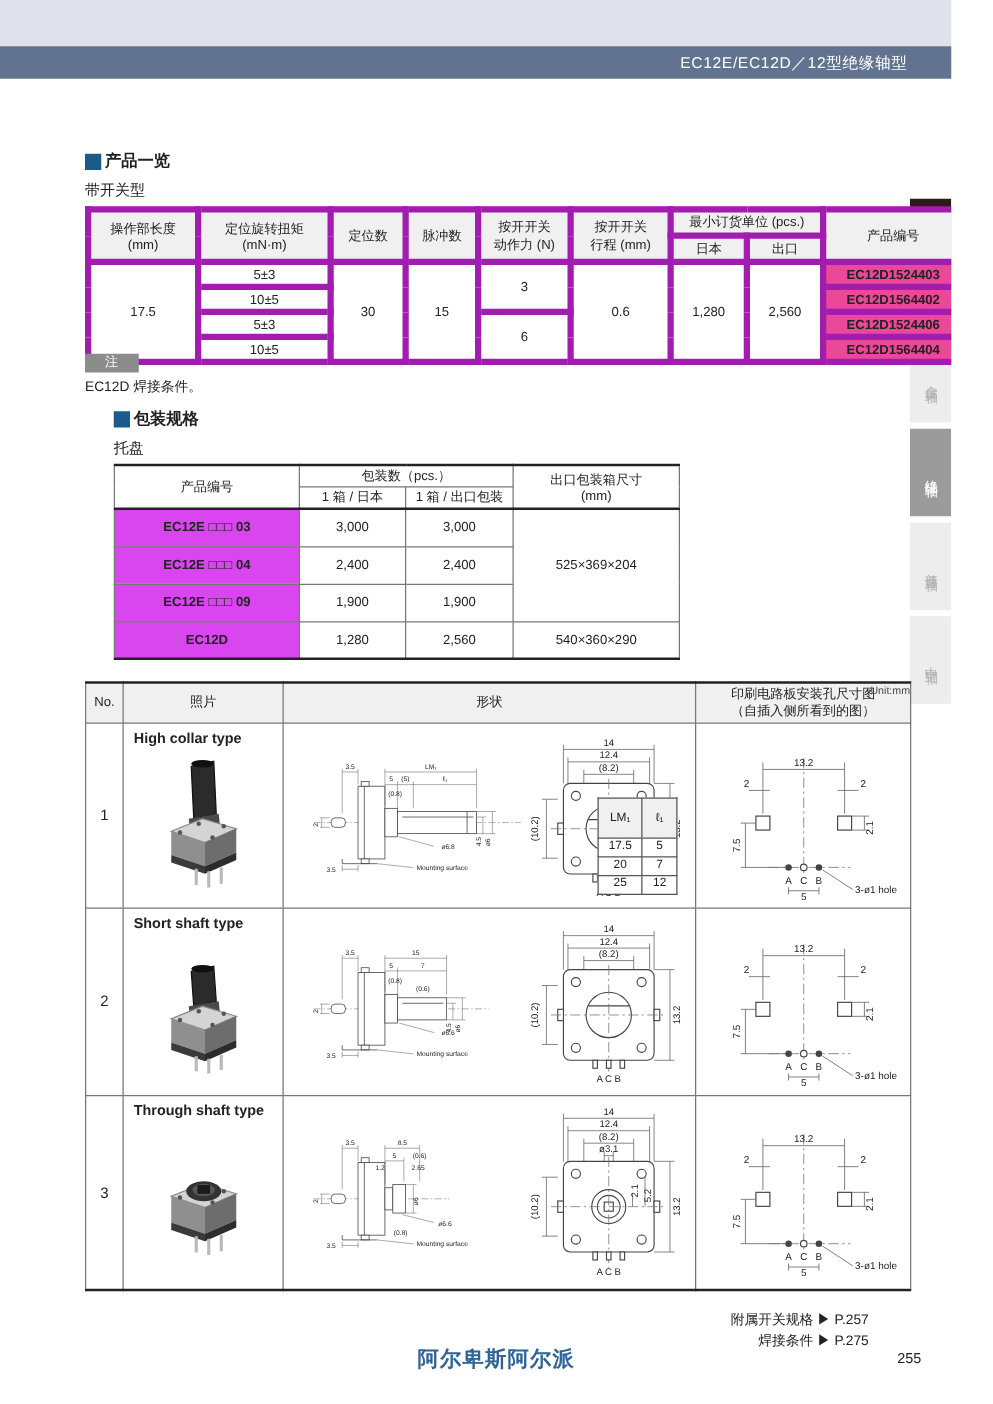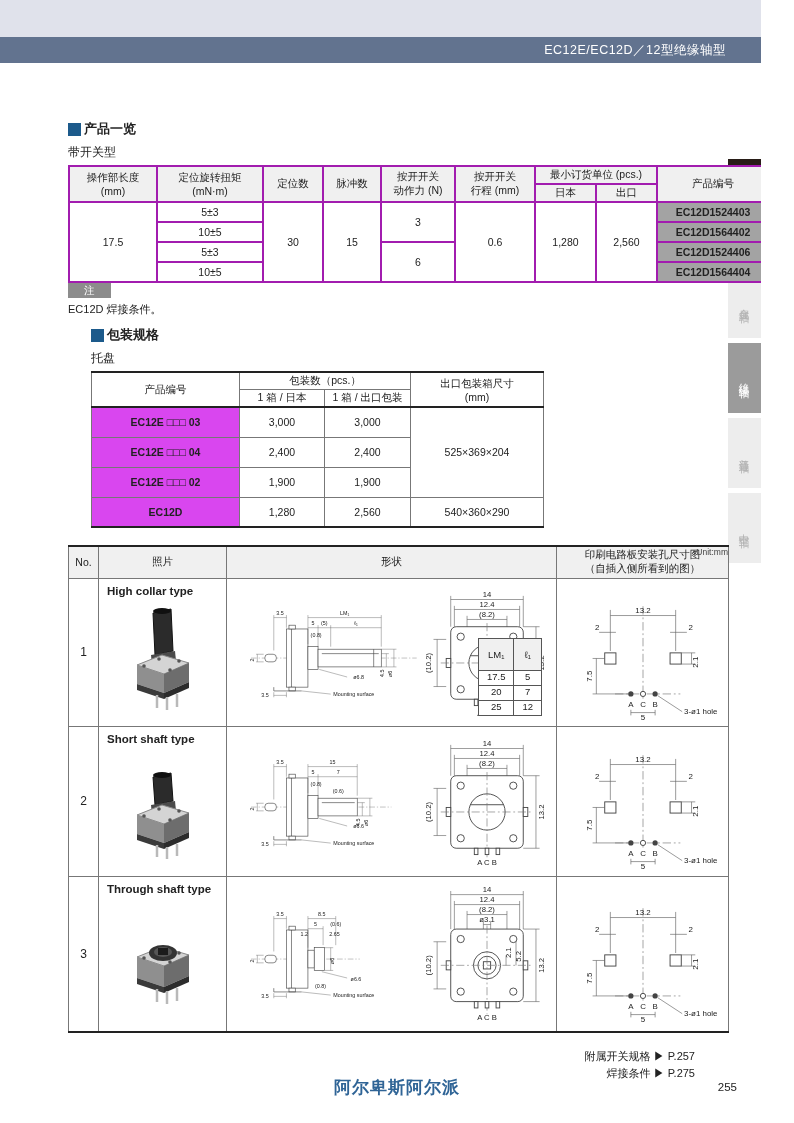--- a/index.html
+++ b/index.html
@@ -21,25 +21,25 @@
 
   .sec-head { display:flex; align-items:center; font-size:13px; font-weight:bold; }
   .sec-head .marker { width:13px; height:13px; background:#1c5a8b; margin-right:3px; }
   .sub-label { font-size:12px; margin-top:6px; }
 
   table { border-collapse:collapse; table-layout:fixed; font-size:10.5px; color:#222; }
   .pre { white-space:pre-line; }
 
   
   .spec-table { width:660px; border-top:2px solid #222; border-bottom:2px solid #222; margin-top:4px; }
-  .spec-table th, .spec-table td { border:2px solid #a21caf; text-align:center; vertical-align:middle; padding:1px 2px; }
+  .spec-table th, .spec-table td { border:5px solid #a21caf; text-align:center; vertical-align:middle; padding:1px 2px; }
   .spec-table thead th { background:#f0f0f0; font-weight:normal; height:18px; }
   .spec-table thead { border-bottom:2px solid #222; }
   .spec-table tbody td { height:20px; }
-  .code-cell { background:#a3a3a3; font-weight:bold; }
+  .code-cell { background:#ec4899; font-weight:bold; }
 
   
   .pack-table { width:452px; border-top:2px solid #222; border-bottom:2px solid #222; margin-top:4px; }
   .pack-table th, .pack-table td { border:1px solid #777; text-align:center; vertical-align:middle; padding:1px 2px; }
   .pack-table thead th { background:#fff; font-weight:normal; height:17px; }
   .pack-table thead { border-bottom:2px solid #222; }
   .pack-table tbody td { height:30px; }
   .prod-cell { background:#d946ef; font-weight:bold; }
 
   
@@ -204,21 +204,21 @@
           <td>3,000</td>
           <td>3,000</td>
           <td rowspan="3">525×369×204</td>
         </tr>
         <tr>
           <td class="prod-cell">EC12E □□□ 04</td>
           <td>2,400</td>
           <td>2,400</td>
         </tr>
         <tr>
-          <td class="prod-cell">EC12E □□□ 02</td>
+          <td class="prod-cell">EC12E □□□ 09</td>
           <td>1,900</td>
           <td>1,900</td>
         </tr>
         <tr>
           <td class="prod-cell">EC12D</td>
           <td>1,280</td>
           <td>2,560</td>
           <td>540×360×290</td>
         </tr>
       </tbody>

